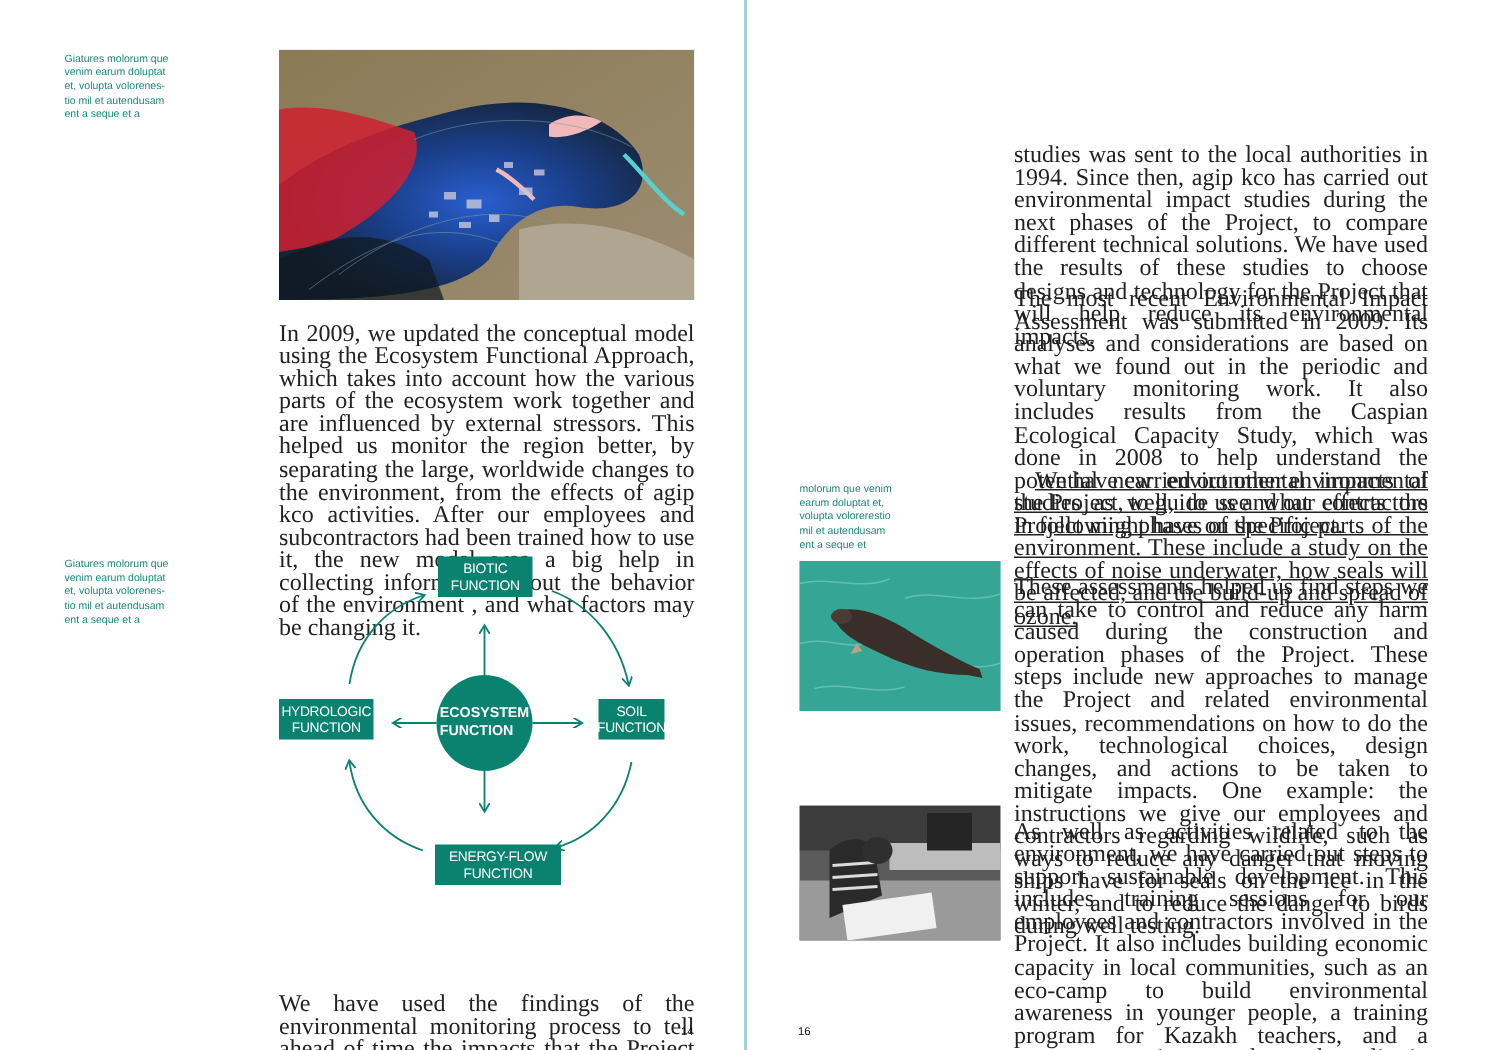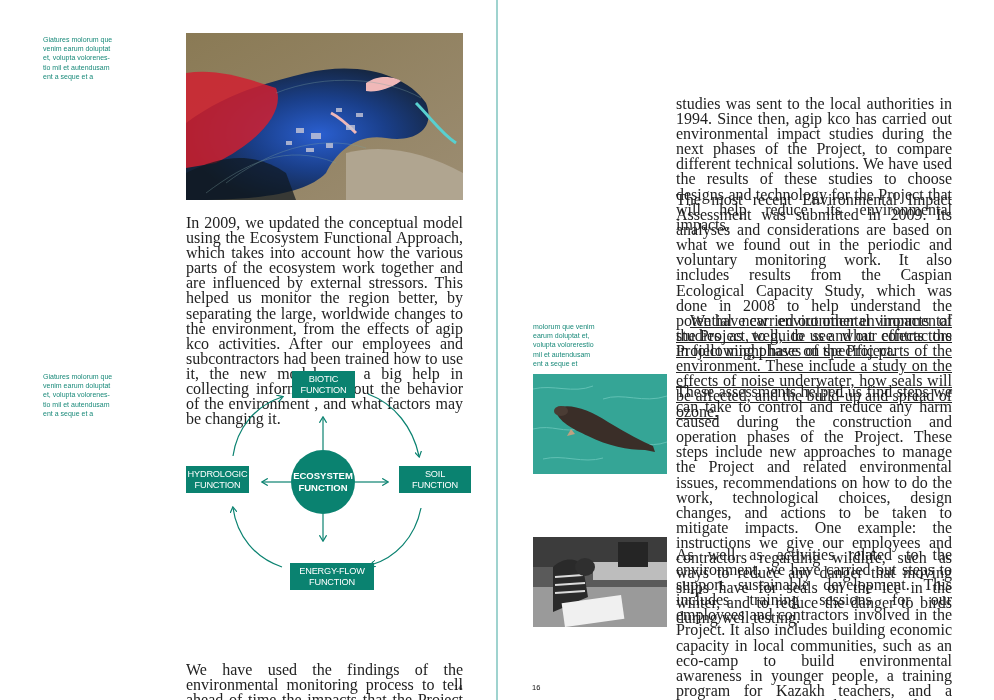--- a/index.html
+++ b/index.html
@@ -4,21 +4,21 @@
 <style>
   html, body { margin: 0; padding: 0; }
   body { width: 994px; height: 700px; background: #ffffff; position: relative; overflow: hidden; font-family: "DejaVu Serif", serif; }
   .spine { position: absolute; left: 496px; top: 0; width: 2px; height: 700px; background: #9fd3cf; }
   .note { position: absolute; font-family: "Liberation Sans", sans-serif; font-size: 7px; line-height: 9.2px; color: #1a8a7a; white-space: pre-line; }
   .body-text { position: absolute; font-family: "Liberation Serif", serif; font-size: 16px; line-height: 15.1px; color: #222; text-align: justify; margin: 0; hyphens: manual; }
   .page-num { position: absolute; font-family: "Liberation Sans", sans-serif; font-weight: normal; font-size: 7.5px; color: #111; }
   .photo { position: absolute; overflow: hidden; }
   .diagram { position: absolute; left: 185px; top: 368px; width: 290px; height: 228px; }
   .box { position: absolute; background: #0a8270; color: #fff; font-family: "Liberation Sans", sans-serif; font-weight: normal; font-size: 9.2px; line-height: 11px; text-align: center; display: flex; align-items: center; justify-content: center; white-space: pre-line; letter-spacing: -0.2px; }
-  .circle { position: absolute; left: 106px; top: 82px; width: 64px; height: 64px; border-radius: 50%; background: #0a8270; color: #fff; font-family: "Liberation Sans", sans-serif; font-weight: bold; font-size: 9.5px; line-height: 12px; display: flex; align-items: center; justify-content: center; text-align: center; white-space: pre-line; }
+  .circle { position: absolute; left: 106px; top: 82px; width: 64px; height: 64px; border-radius: 50%; background: #0a8270; color: #fff; font-family: "Liberation Sans", sans-serif; font-weight: bold; font-size: 9.5px; line-height: 12px; display: flex; align-items: center; justify-content: center; text-align: left; white-space: pre-line; }
 </style>
 </head>
 <body>
 
 <div>
   <div class="note" style="left:43px; top:35px;">Giatures molorum que
 venim earum doluptat
 et, volupta volorenes-
 tio mil et autendusam
 ent a seque et a</div>
@@ -85,21 +85,21 @@
         <line x1="170" y1="114" x2="202" y2="114" marker-end="url(#ah)"></line>
 
         <path d="M183,26 C210,36 228,60 234,88" marker-end="url(#ah)"></path>
         <path d="M236,140 C230,170 210,190 186,197" marker-end="url(#ah)"></path>
         <path d="M97,199 C70,190 52,168 48,140" marker-end="url(#ah)"></path>
         <path d="M48,88 C52,60 70,38 97,29" marker-end="url(#ah)"></path>
       </g>
     </svg>
     <div class="box" style="left:107px; top:3px; width:63px; height:27px;">BIOTIC
 FUNCTION</div>
-    <div class="box" style="left:214px; top:98px; width:72px; height:27px;">SOIL
+    <div class="box" style="left:214px; top:98px; width:44px; height:27px;">SOIL
 FUNCTION</div>
     <div class="box" style="left:105px; top:195px; width:84px; height:27px;">ENERGY-FLOW
 FUNCTION</div>
     <div class="box" style="left:1px; top:98px; width:63px; height:27px;">HYDROLOGIC
 FUNCTION</div>
     <div class="circle">ECOSYSTEM
 FUNCTION</div>
   </div>
 
   <div class="body-text" style="left:186px; top:618px; width:277px;margin-top:44px;">We have used the findings of the environmental monitoring process to tell ahead of time the impacts that the Project will have on all the parts of the North Caspian Sea environment. The first of a series environmental impact</div>

